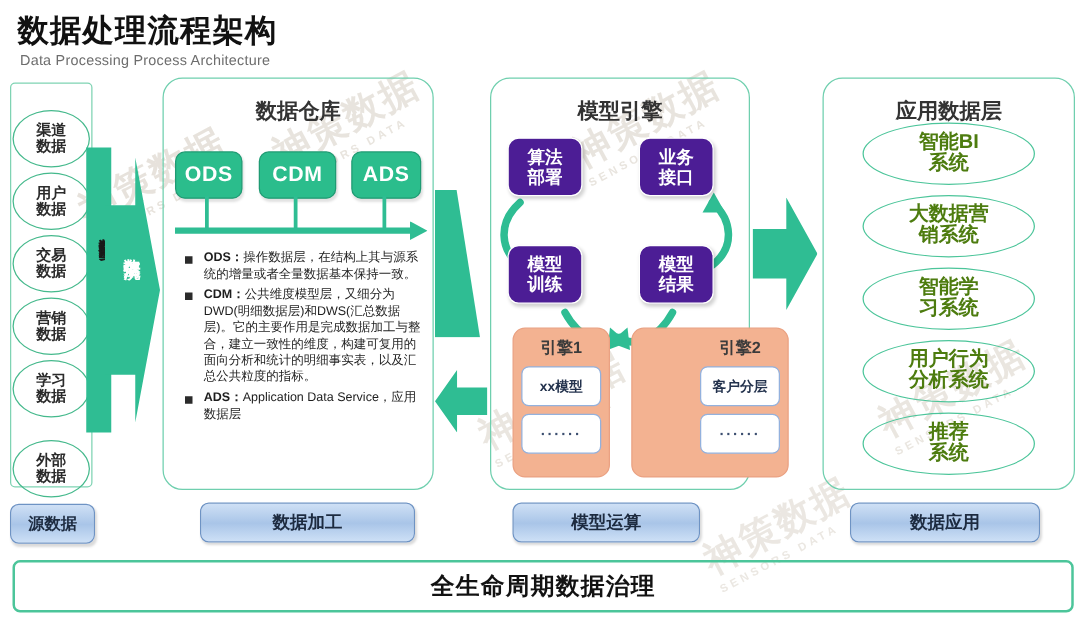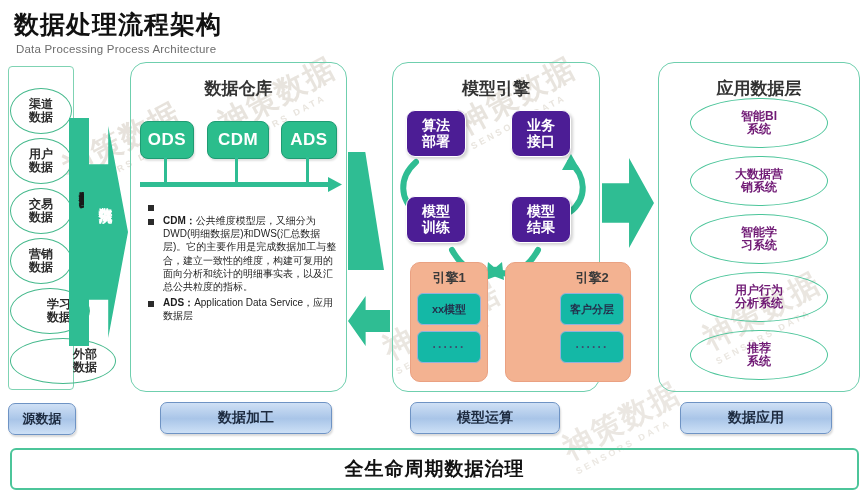--- a/index.html
+++ b/index.html
@@ -145,39 +145,39 @@
     border:1px solid #eda храм;
     display:flex;flex-direction:column;align-items:center;
   }
   .eng-card{border:1px solid #eaa182;}
   #eng1{left:410px;} #eng2{left:505px;padding-left:48px;}
   .eng-title{
     margin-top:6px;font-size:13px;font-weight:700;color:#3b3b3b;
   }
   .eng-item{
     margin-top:6px;width:62px;height:30px;border-radius:6px;
-    background:#14b8a6;border:1px solid #93b1dd;
+    background:#ffffff;border:1px solid #93b1dd;
     display:flex;align-items:center;justify-content:center;
     font-size:11px;font-weight:700;color:#23324d;
   }
   .eng-dots{letter-spacing:1.5px;font-size:12px;color:#3c4f70;}
 
   
   #arr-right-big{
     position:absolute;left:602px;top:158px;width:52px;height:90px;
     background:#2fbd93;
     clip-path:polygon(0% 28%, 52% 28%, 52% 0%, 100% 50%, 52% 100%, 52% 72%, 0% 72%);
   }
 
   
   #bs-panel{left:658px;top:62px;width:200px;height:328px;}
   #bs-title{top:14px;}
   .bs-ell{
     left:690px;width:136px;height:48px;
-    font-size:12px;font-weight:700;color:#701a75;border-color:#4cc59a;
+    font-size:16px;font-weight:700;color:#4d7c0f;border-color:#4cc59a;
   }
 
   
   .stage-btn{
     position:absolute;height:30px;border-radius:7px;
     background:linear-gradient(180deg,#cfe0f5 0%,#a9c5e8 52%,#cde0f6 100%);
     border:1.5px solid #6e93c4;
     display:flex;align-items:center;justify-content:center;
     font-size:14px;font-weight:700;color:#1d2b40;
     box-shadow:1px 2px 2px rgba(0,0,0,.15);
@@ -233,24 +233,24 @@
     </div>
   <div class="ell src-ell" style="top:138px;">
       <span>用户<br>数据</span>
     </div>
   <div class="ell src-ell" style="top:188px;">
       <span>交易<br>数据</span>
     </div>
   <div class="ell src-ell" style="top:238px;">
       <span>营销<br>数据</span>
     </div>
-  <div class="ell src-ell" style="top:288px;padding-left:18px;">
+  <div class="ell src-ell" style="top:288px;">
       <span>学习<br>数据</span>
     </div>
-  <div class="ell src-ell" style="top:338px;padding-left:44px;">
+  <div class="ell src-ell" style="top:352px;">
       <span>外部<br>数据</span>
     </div>
 
   <div id="sync-bar"></div>
   <div id="sync-label">数据同步区</div>
 
   <div id="clean-arrow"></div>
   <div id="clean-label">数据清洗</div>
 
   <div class="panel" id="dw-panel">
@@ -267,20 +267,21 @@
     </div>
   <div class="stem" id="stem-ods"></div>
   <div class="stem" id="stem-cdm"></div>
   <div class="stem" id="stem-ads"></div>
   <div id="tl-line"></div>
   <div id="tl-head"></div>
 
   <div class="bullets">
     <div class="bl">
       <span class="sq"></span>
+      <span class="tx"><b>ODS：</b><span>操作数据层，在结构上其与源系统的增量或者全量数据基本保持一致。</span></span>
     </div>
     <div class="bl">
       <span class="sq"></span>
       <span class="tx"><b>CDM：</b><span>公共维度模型层，又细分为DWD(明细数据层)和DWS(汇总数据层)。它的主要作用是完成数据加工与整合，建立一致性的维度，构建可复用的面向分析和统计的明细事实表，以及汇总公共粒度的指标。</span></span>
     </div>
     <div class="bl">
       <span class="sq"></span>
       <span class="tx"><b>ADS：</b><span>Application Data Service，应用数据层</span></span>
     </div>
   </div>

